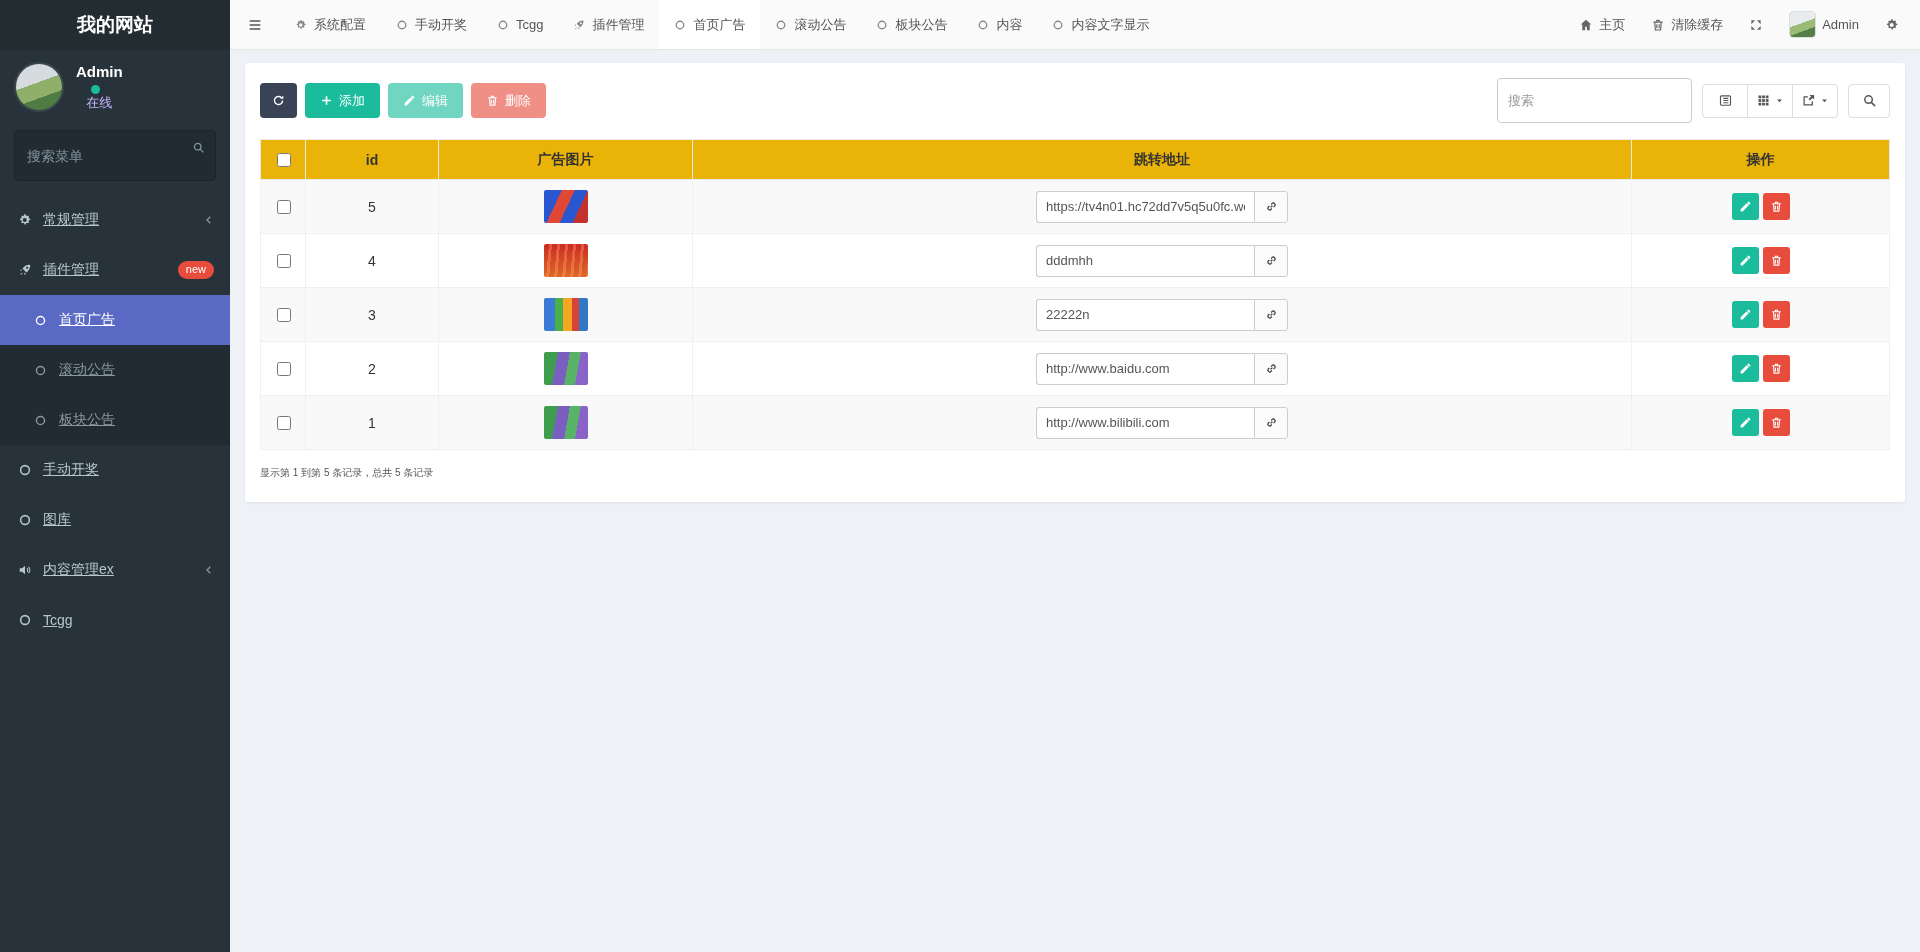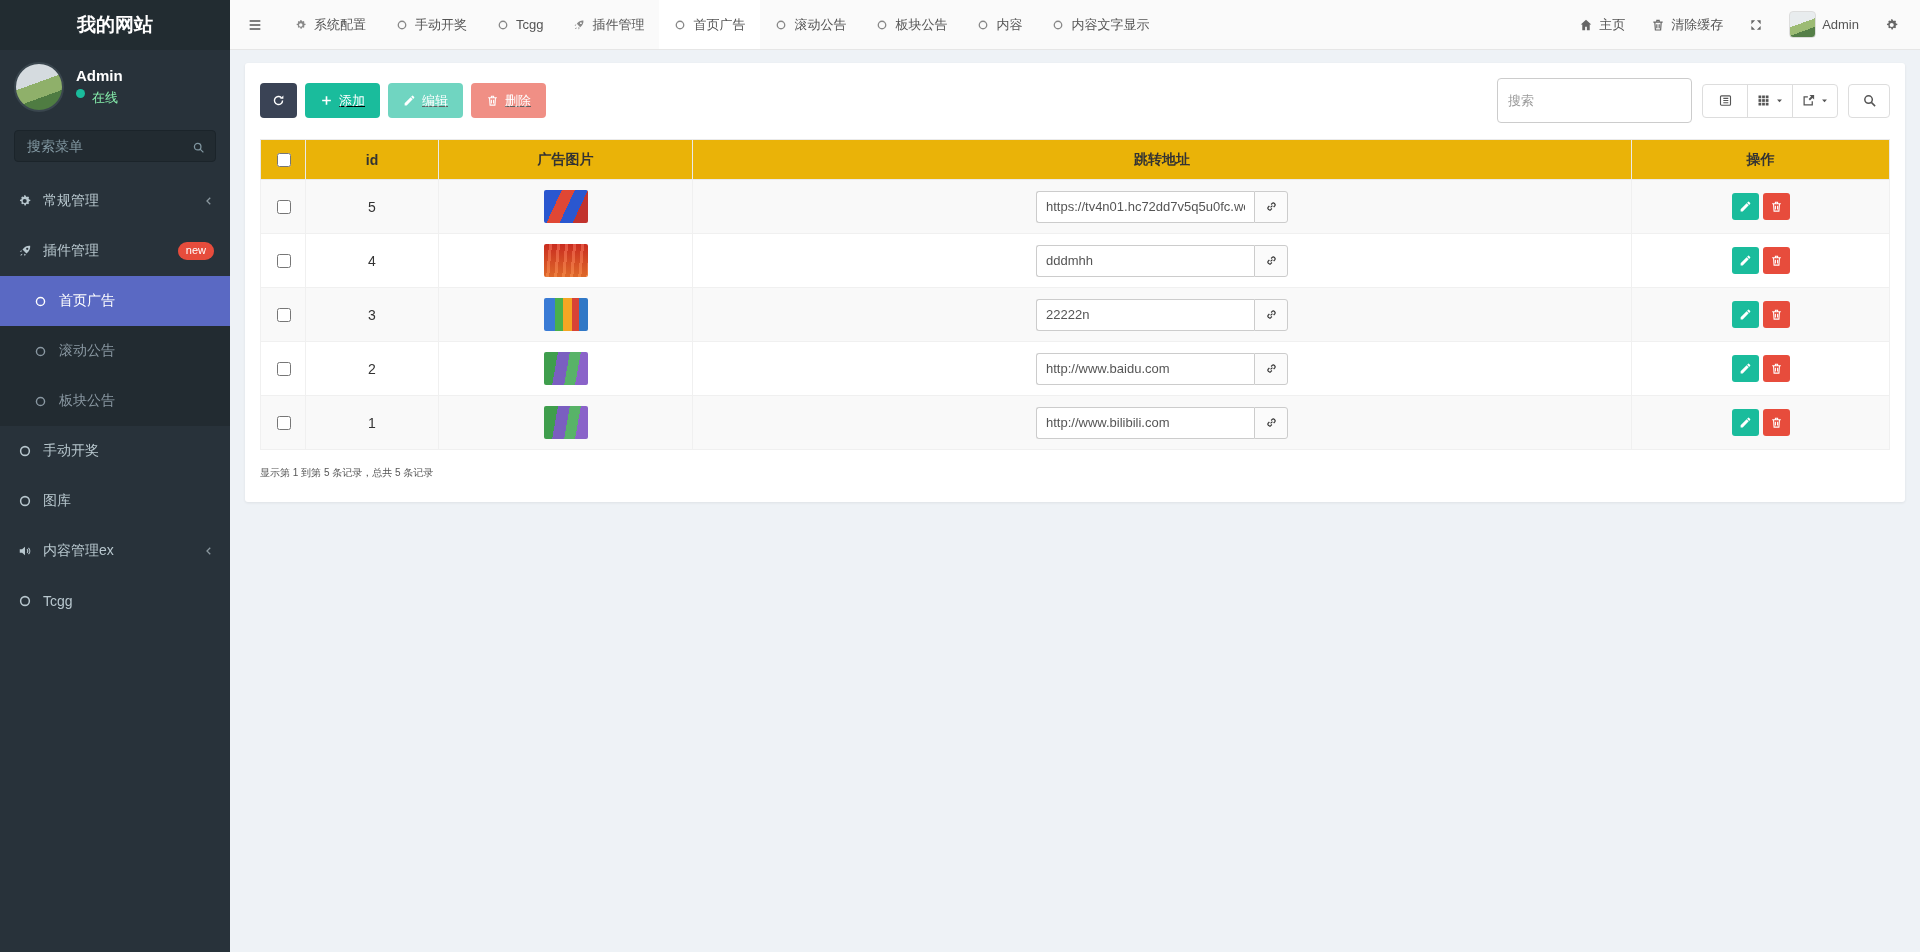--- a/index.html
+++ b/index.html
@@ -7,29 +7,29 @@
        font-family:"Liberation Sans","DejaVu Sans",sans-serif;-webkit-font-smoothing:antialiased;}
   .icon svg{width:1em;height:1em;display:block;}
 
   
   .sidebar{width:230px;flex-shrink:0;background:#28323a;color:#b8c7ce;display:flex;flex-direction:column;}
   .logo{height:50px;line-height:50px;text-align:center;color:#fff;font-size:19px;font-weight:600;background:#222c31;}
   .user-panel{display:flex;align-items:center;gap:12px;padding:12px 14px 8px;}
   .avatar{width:46px;height:46px;border-radius:50%;border:2px solid #3a464e;
           background:linear-gradient(160deg,#d5dbdf 0 42%,#8fb06a 42% 68%,#4f7c42 68%);}
   .user-name{font-size:15px;font-weight:bold;color:#fff;margin-bottom:5px;}
-  .user-status{font-size:13px;color:#86efac;display:flex;}
+  .user-status{font-size:13px;color:#c4b5fd;display:flex;align-items:center;flex-direction:column;}
   .dot{width:9px;height:9px;border-radius:50%;background:var(--success);margin-right:7px;display:inline-block;}
   .menu-search{margin:10px 14px 14px;position:relative;}
-  .menu-search input{width:100%;height:32px;background:#222b31;border:1px solid #1b242a;border-radius:4px;
+  .menu-search input{width:100%;height:51px;background:#222b31;border:1px solid #1b242a;border-radius:4px;
           color:#b8c7ce;padding:0 32px 0 12px;font-size:14px;box-sizing:border-box;outline:none;
           font-family:inherit;}
   .menu-search input::placeholder{color:#8096a0;}
   .menu-search .icon{position:absolute;right:11px;top:11px;font-size:13px;color:#8096a0;}
-  .menu-item{height:50px;display:flex;align-items:center;padding:0 18px;font-size:14px;color:#b8c7ce;position:relative;cursor:pointer;}
+  .menu-item{height:50px;display:flex;align-items:center;padding:0 18px;font-size:14px;color:#b8c7ce;position:relative;cursor:pointer;text-decoration:underline;}
   .menu-item .mi-icon{width:25px;font-size:14px;color:inherit;flex-shrink:0;}
   .menu-item .chev{position:absolute;right:15px;font-size:12px;color:#8a979e;}
   .badge-new{position:absolute;right:16px;background:var(--danger);color:#fff;font-size:11px;
           padding:2px 8px;border-radius:9px;line-height:1.2;}
   .menu-group{background:#222b31;}
   .menu-item.open{color:#fff;}
   .menu-item.child{padding-left:34px;color:#8a98a2;}
   .menu-item.child .mi-icon{font-size:13px;}
   .menu-item.child.active{background:var(--accent);color:#fff;}
 
@@ -45,21 +45,21 @@
   .tr-item{display:flex;align-items:center;gap:6px;padding:0 13px;font-size:13px;color:#555;height:49px;cursor:pointer;}
   .tr-item .icon{font-size:14px;color:#666;}
   .avatar-sm{width:25px;height:25px;border-radius:4px;border:1px solid #ddd;
           background:linear-gradient(160deg,#e8ecee 0 45%,#9cbb74 45% 70%,#557f48 70%);}
 
   .content{flex:1;padding:13px 15px;box-sizing:border-box;}
   .panel{background:#fff;border-radius:3px;box-shadow:0 1px 3px rgba(0,0,0,.07);padding:15px 15px 22px;}
 
   
   .toolbar{display:flex;justify-content:space-between;align-items:center;margin-bottom:16px;}
-  .toolbar-left{display:flex;text-decoration:underline;}
+  .toolbar-left{display:flex;}
   .btn{height:35px;border:none;border-radius:4px;color:#fff;font-size:13px;display:inline-flex;
        align-items:center;gap:6px;padding:0 15px;margin-right:8px;cursor:pointer;font-family:inherit;}
   .btn .icon{font-size:13px;}
   .btn-refresh{background:var(--dark);width:37px;padding:0;justify-content:center;}
   .btn-add{background:var(--success);}
   .btn-edit{background:var(--success);opacity:.62;}
   .btn-del{background:var(--danger);opacity:.62;}
   .toolbar-right{display:flex;align-items:center;gap:10px;}
   .search-input{width:195px;height:45px;border:1px solid #ccc;border-radius:4px;padding:0 10px;
        font-size:13px;color:#555;outline:none;box-sizing:border-box;font-family:inherit;}

